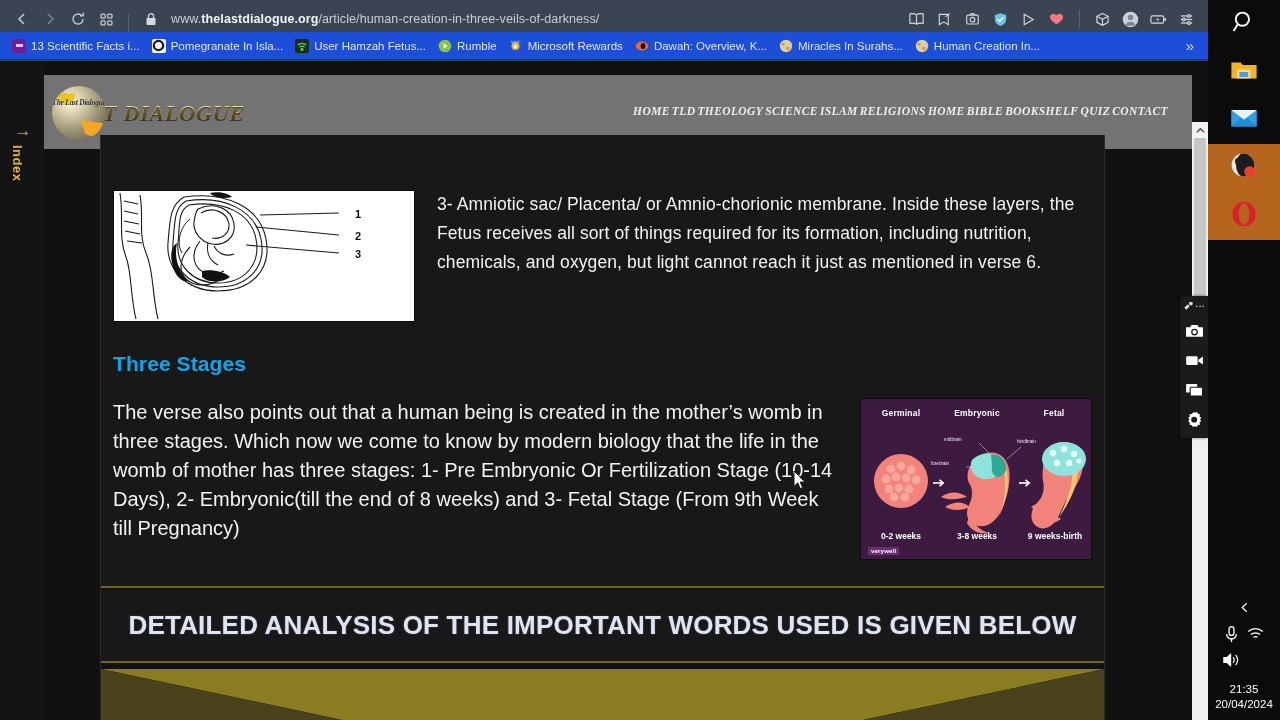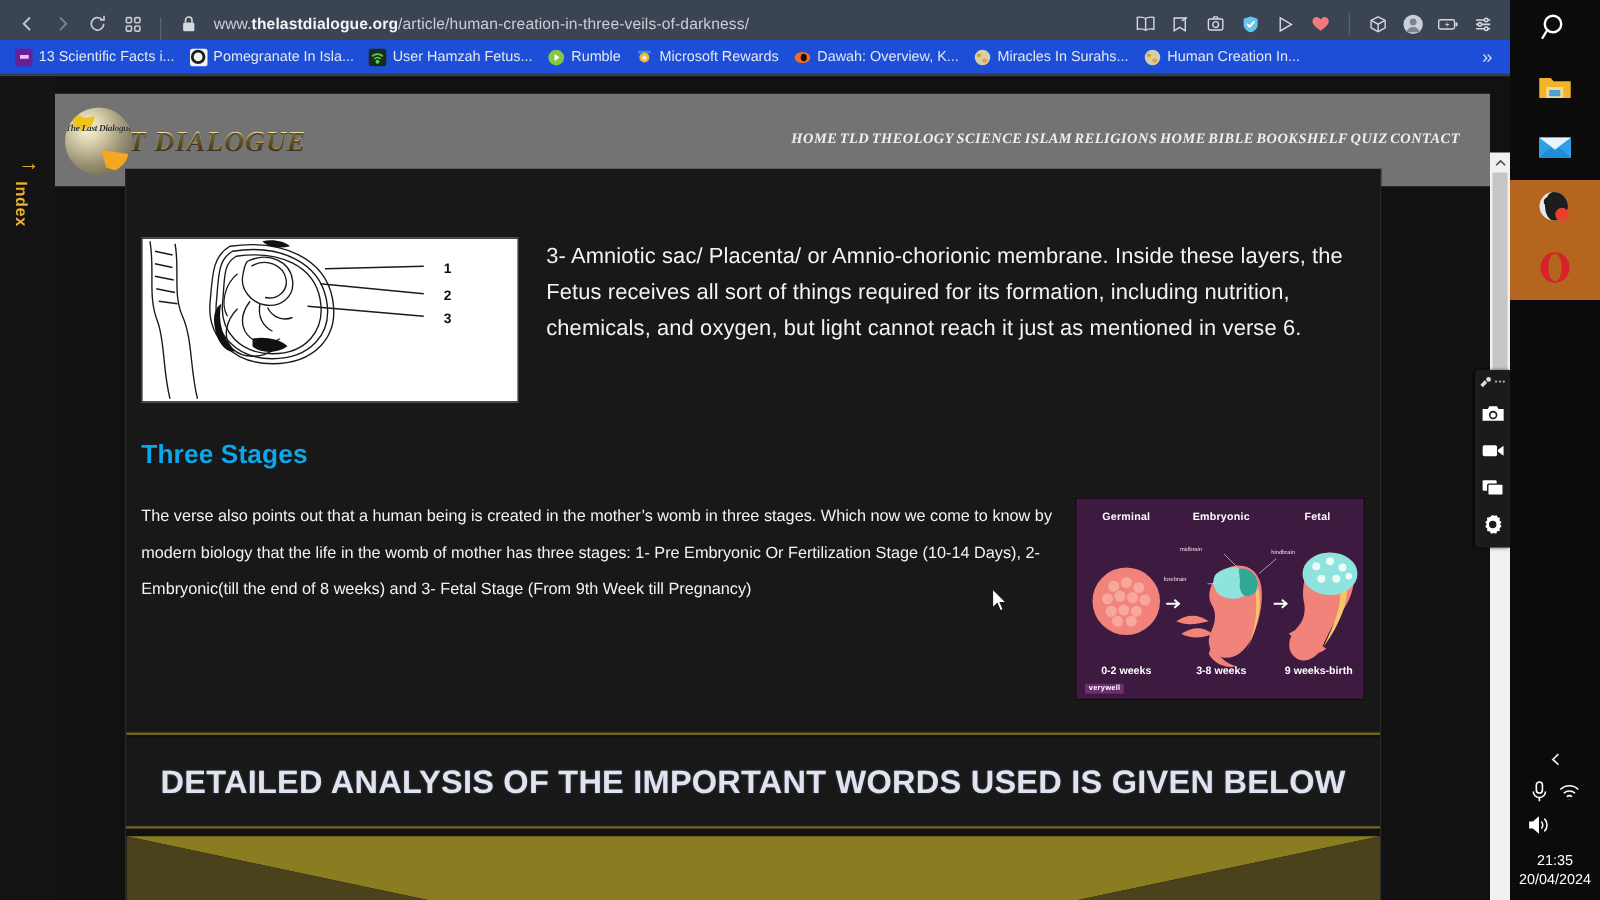--- a/index.html
+++ b/index.html
@@ -305,21 +305,21 @@
   }
 
   .stages-block {
     display: flex;
     gap: 18px;
     padding: 22px 12px 0 12px;
     align-items: flex-start;
   }
   .stages-text {
     flex: 1;
-    font-size: 13px;
+    font-size: 20px;
     line-height: 29px;
     color: #f3f3f3;
   }
 
   
   .fig-embryo {
     width: 232px;
     height: 162px;
     flex: none;
     background: #3d1b41;

